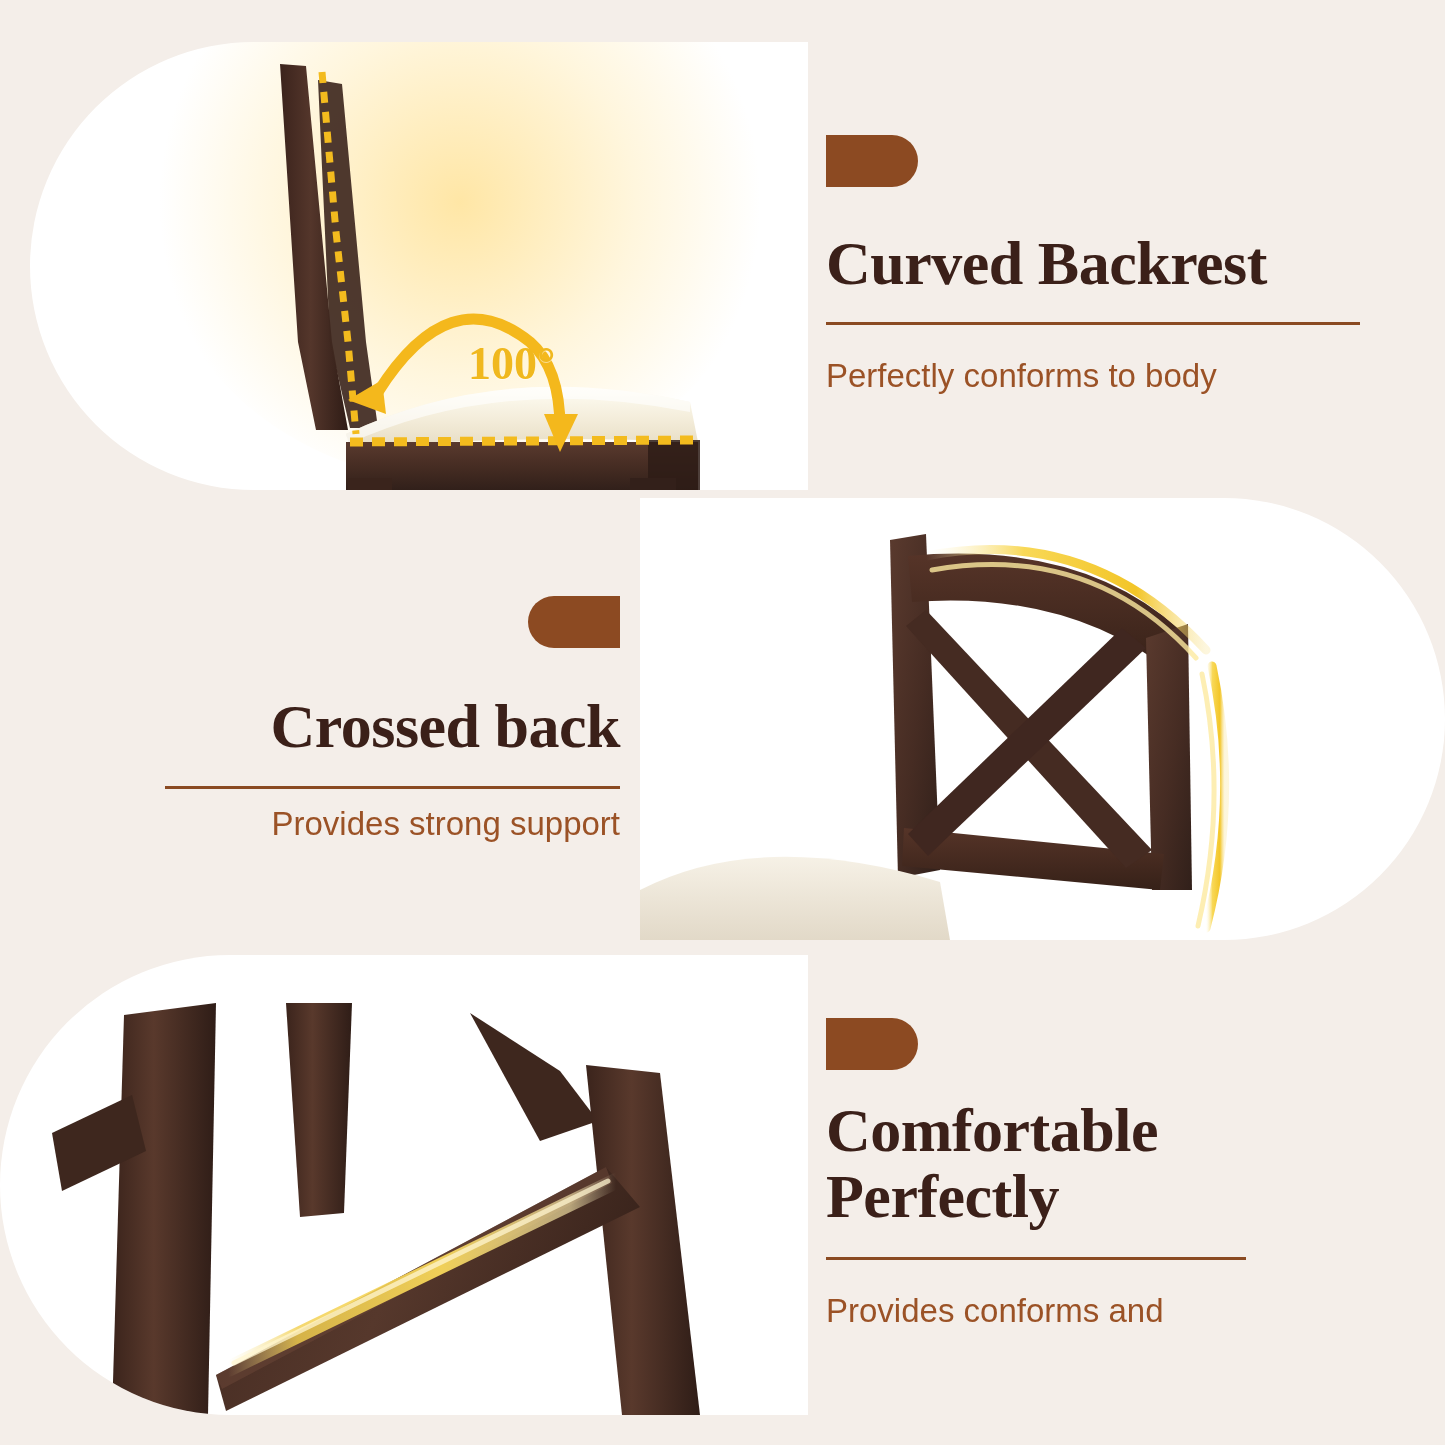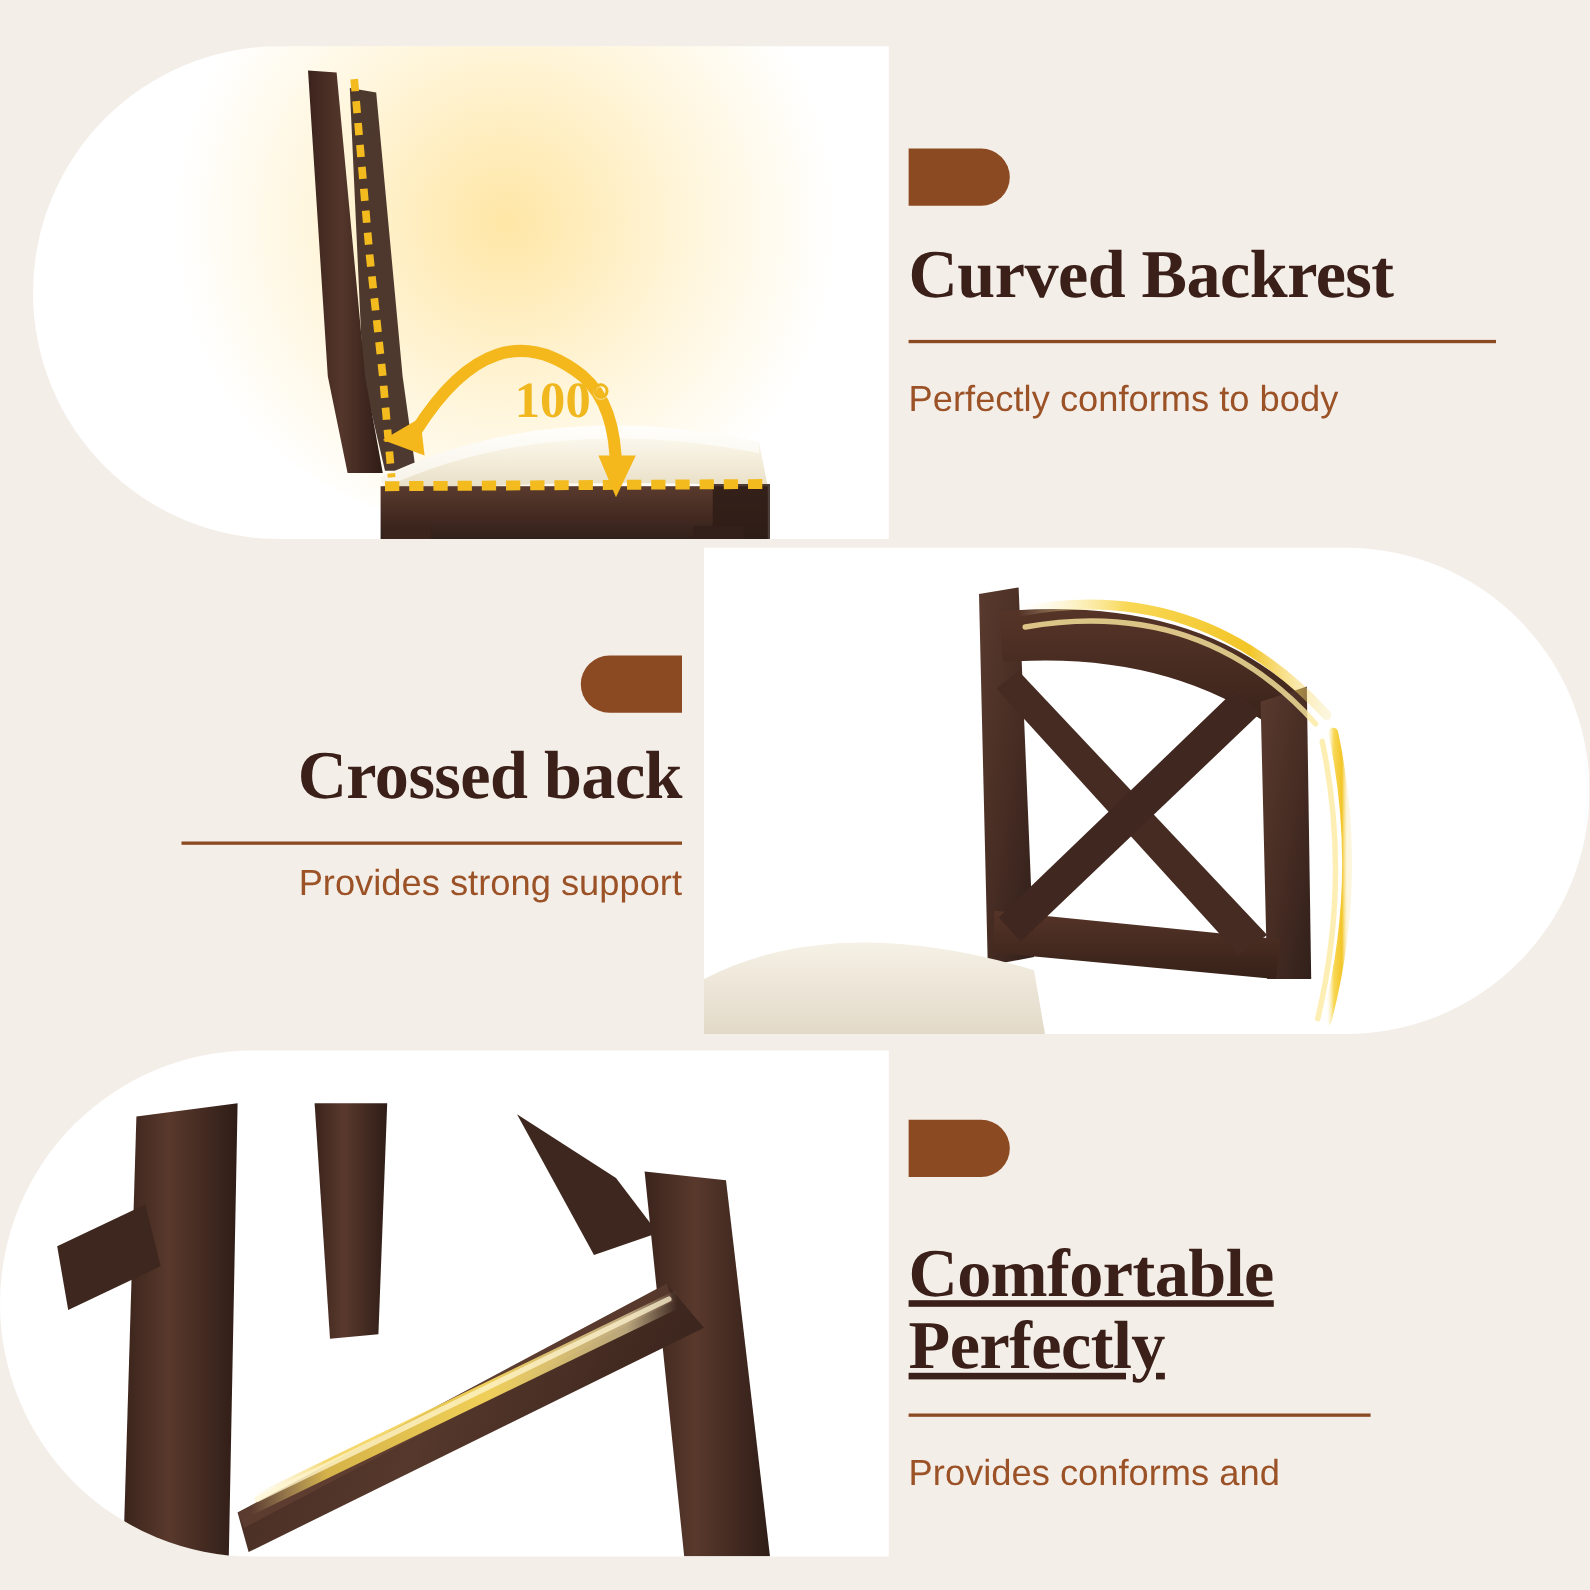--- a/index.html
+++ b/index.html
@@ -38,33 +38,33 @@
   }
   .rule{height:3px;background:#8a4a22;}
   .subtitle{
     font-family:"Liberation Sans", sans-serif;
     color:#9b5226;font-size:33px;line-height:1.30;margin:0;
     font-weight:400;
   }
 
   #text-1{left:826px;top:135px;width:540px;text-align:left;}
   #text-1 .badge{width:92px;}
-  #text-1 .title{margin-top:31px;}
+  #text-1 .title{margin-top:44px;}
   #text-1 .rule{margin-top:25px;width:534px;}
   #text-1 .subtitle{margin-top:30px;}
 
   #text-2{left:165px;top:596px;width:455px;text-align:right;}
   #text-2 .badge{width:92px;margin-left:auto;}
-  #text-2 .title{margin-top:25px;}
+  #text-2 .title{margin-top:46px;}
   #text-2 .rule{margin-top:26px;width:455px;}
   #text-2 .subtitle{margin-top:14px;}
 
   #text-3{left:826px;top:1018px;width:420px;text-align:left;}
   #text-3 .badge{width:92px;}
-  #text-3 .title{margin-top:56px;text-decoration:underline;}
+  #text-3 .title{margin-top:28px;}
   #text-3 .rule{margin-top:28px;width:420px;}
   #text-3 .subtitle{margin-top:30px;}
 
   
   .art{position:absolute;left:0;top:0;width:100%;height:100%;}
   .angle-label{
     position:absolute;
     font-family:"Liberation Serif", serif;
     font-weight:bold;font-size:46px;color:#f0b81e;
     text-shadow:0 1px 0 rgba(255,255,255,.5);

